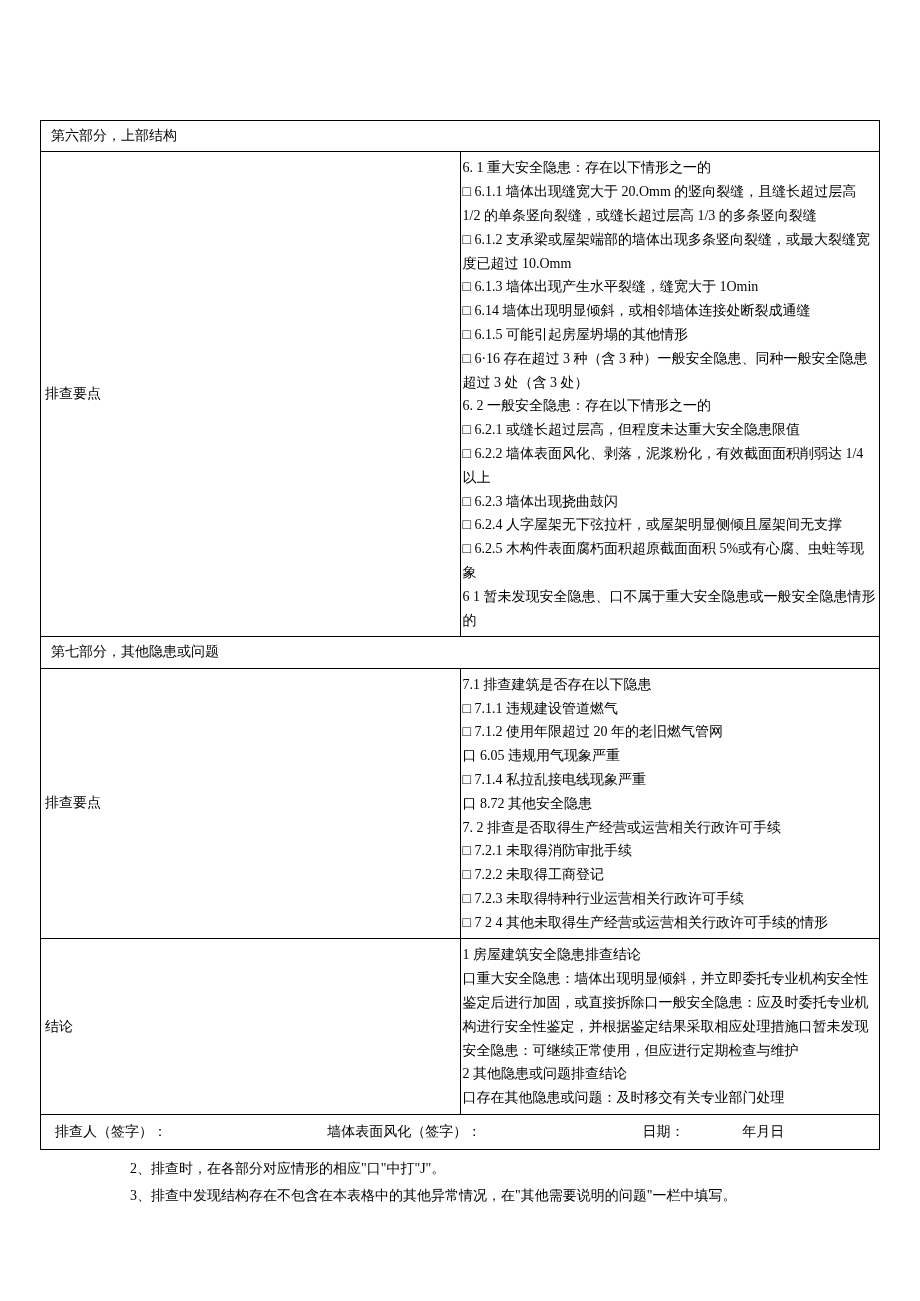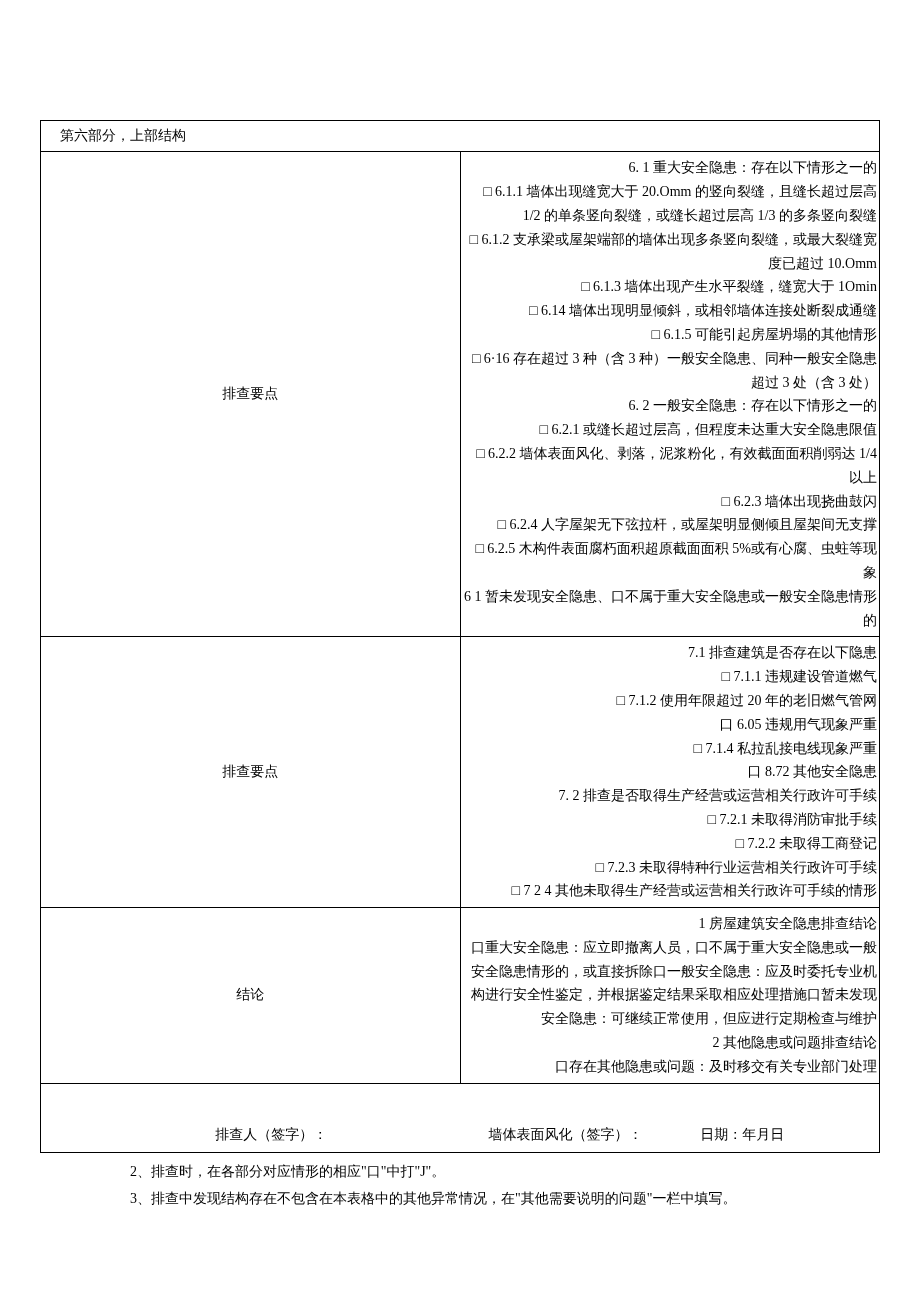--- a/index.html
+++ b/index.html
@@ -13,30 +13,28 @@
     table {
       border-collapse: collapse;
       width: 100%;
       table-layout: fixed;
     }
     td, th {
       border: 1px solid #000;
       vertical-align: middle;
       padding: 2px 4px;
       line-height: 1.6;
-      text-align: right;
     }
     .section-header {
       text-align: left;
       font-weight: normal;
-      padding: 4px 19px;
+      padding: 4px 10px;
     }
     .label-cell {
       width: 100px;
-      text-align: center;
       vertical-align: middle;
       margin-left: 44px;
     }
     .content-cell {
       padding: 4px 2px;
       line-height: 1.7;
       position: relative;
       overflow: hidden;
     }
     .clip { max-height: 244px; }
@@ -45,21 +43,20 @@
       border-left: 1px solid #000;
       border-right: 1px solid #000;
       border-top: 1px solid #000;
       border-bottom: 1px solid #000;
       padding: 6px 4px;
     }
     .sig-flex {
       display: flex;
       justify-content: flex-start;
       gap: 0;
-      margin-top: 34px;
     }
     .sig-item { display: inline-block; }
     .notes {
       padding: 6px 0 0 90px;
       line-height: 1.9;
     }
     .line { display: block; }
   </style>
 </head>
 <body>
@@ -82,40 +79,43 @@
       <span class="line">6. 2 一般安全隐患：存在以下情形之一的</span>
       <span class="line">□ 6.2.1 或缝长超过层高，但程度未达重大安全隐患限值</span>
       <span class="line">□ 6.2.2 墙体表面风化、剥落，泥浆粉化，有效截面面积削弱达 1/4 以上</span>
       <span class="line">□ 6.2.3 墙体出现挠曲鼓闪</span>
       <span class="line">□ 6.2.4 人字屋架无下弦拉杆，或屋架明显侧倾且屋架间无支撑</span>
       <span class="line">□ 6.2.5 木构件表面腐朽面积超原截面面积 5%或有心腐、虫蛀等现象</span>
       <span class="line">6 1 暂未发现安全隐患、口不属于重大安全隐患或一般安全隐患情形的</span>
     </td>
   </tr>
   <tr>
+    <td colspan="2" class="section-header">第七部分，其他隐患或问题</td>
+  </tr>
+  <tr>
     <td class="label-cell">排查要点</td>
     <td class="content-cell clip2">
       <span class="line">7.1  排查建筑是否存在以下隐患</span>
       <span class="line">□ 7.1.1 违规建设管道燃气</span>
       <span class="line">□ 7.1.2 使用年限超过 20 年的老旧燃气管网</span>
       <span class="line">口 6.05 违规用气现象严重</span>
       <span class="line">□ 7.1.4 私拉乱接电线现象严重</span>
       <span class="line">口 8.72 其他安全隐患</span>
       <span class="line">7. 2 排查是否取得生产经营或运营相关行政许可手续</span>
       <span class="line">□ 7.2.1 未取得消防审批手续</span>
       <span class="line">□ 7.2.2 未取得工商登记</span>
       <span class="line">□ 7.2.3 未取得特种行业运营相关行政许可手续</span>
       <span class="line">□ 7 2 4 其他未取得生产经营或运营相关行政许可手续的情形</span>
     </td>
   </tr>
   <tr>
     <td class="label-cell">结论</td>
     <td class="content-cell">
       <span class="line">1 房屋建筑安全隐患排查结论</span>
-      <span class="line">口重大安全隐患：应立即撤离人员，口不属于重大安全隐患或一般安全隐患情形的，或直接拆除口一般安全隐患：应及时委托专业机构进行安全性鉴定，并根据鉴定结果采取相应处理措施口暂未发现安全隐患：可继续正常使用，但应进行定期检查与维护</span>
+      <span class="line">口重大安全隐患：墙体出现明显倾斜，并立即委托专业机构安全性鉴定后进行加固，或直接拆除口一般安全隐患：应及时委托专业机构进行安全性鉴定，并根据鉴定结果采取相应处理措施口暂未发现安全隐患：可继续正常使用，但应进行定期检查与维护</span>
       <span class="line">2 其他隐患或问题排查结论</span>
       <span class="line">口存在其他隐患或问题：及时移交有关专业部门处理</span>
     </td>
   </tr>
   <tr class="signature-row">
     <td colspan="2">
       <div class="sig-flex">
         <span class="sig-item" style="width:34%;padding-left:10px">排查人（签字）：</span>
         <span class="sig-item" style="width:38%">墙体表面风化（签字）：</span>
         <span class="sig-item" style="width:12%">日期：</span>

